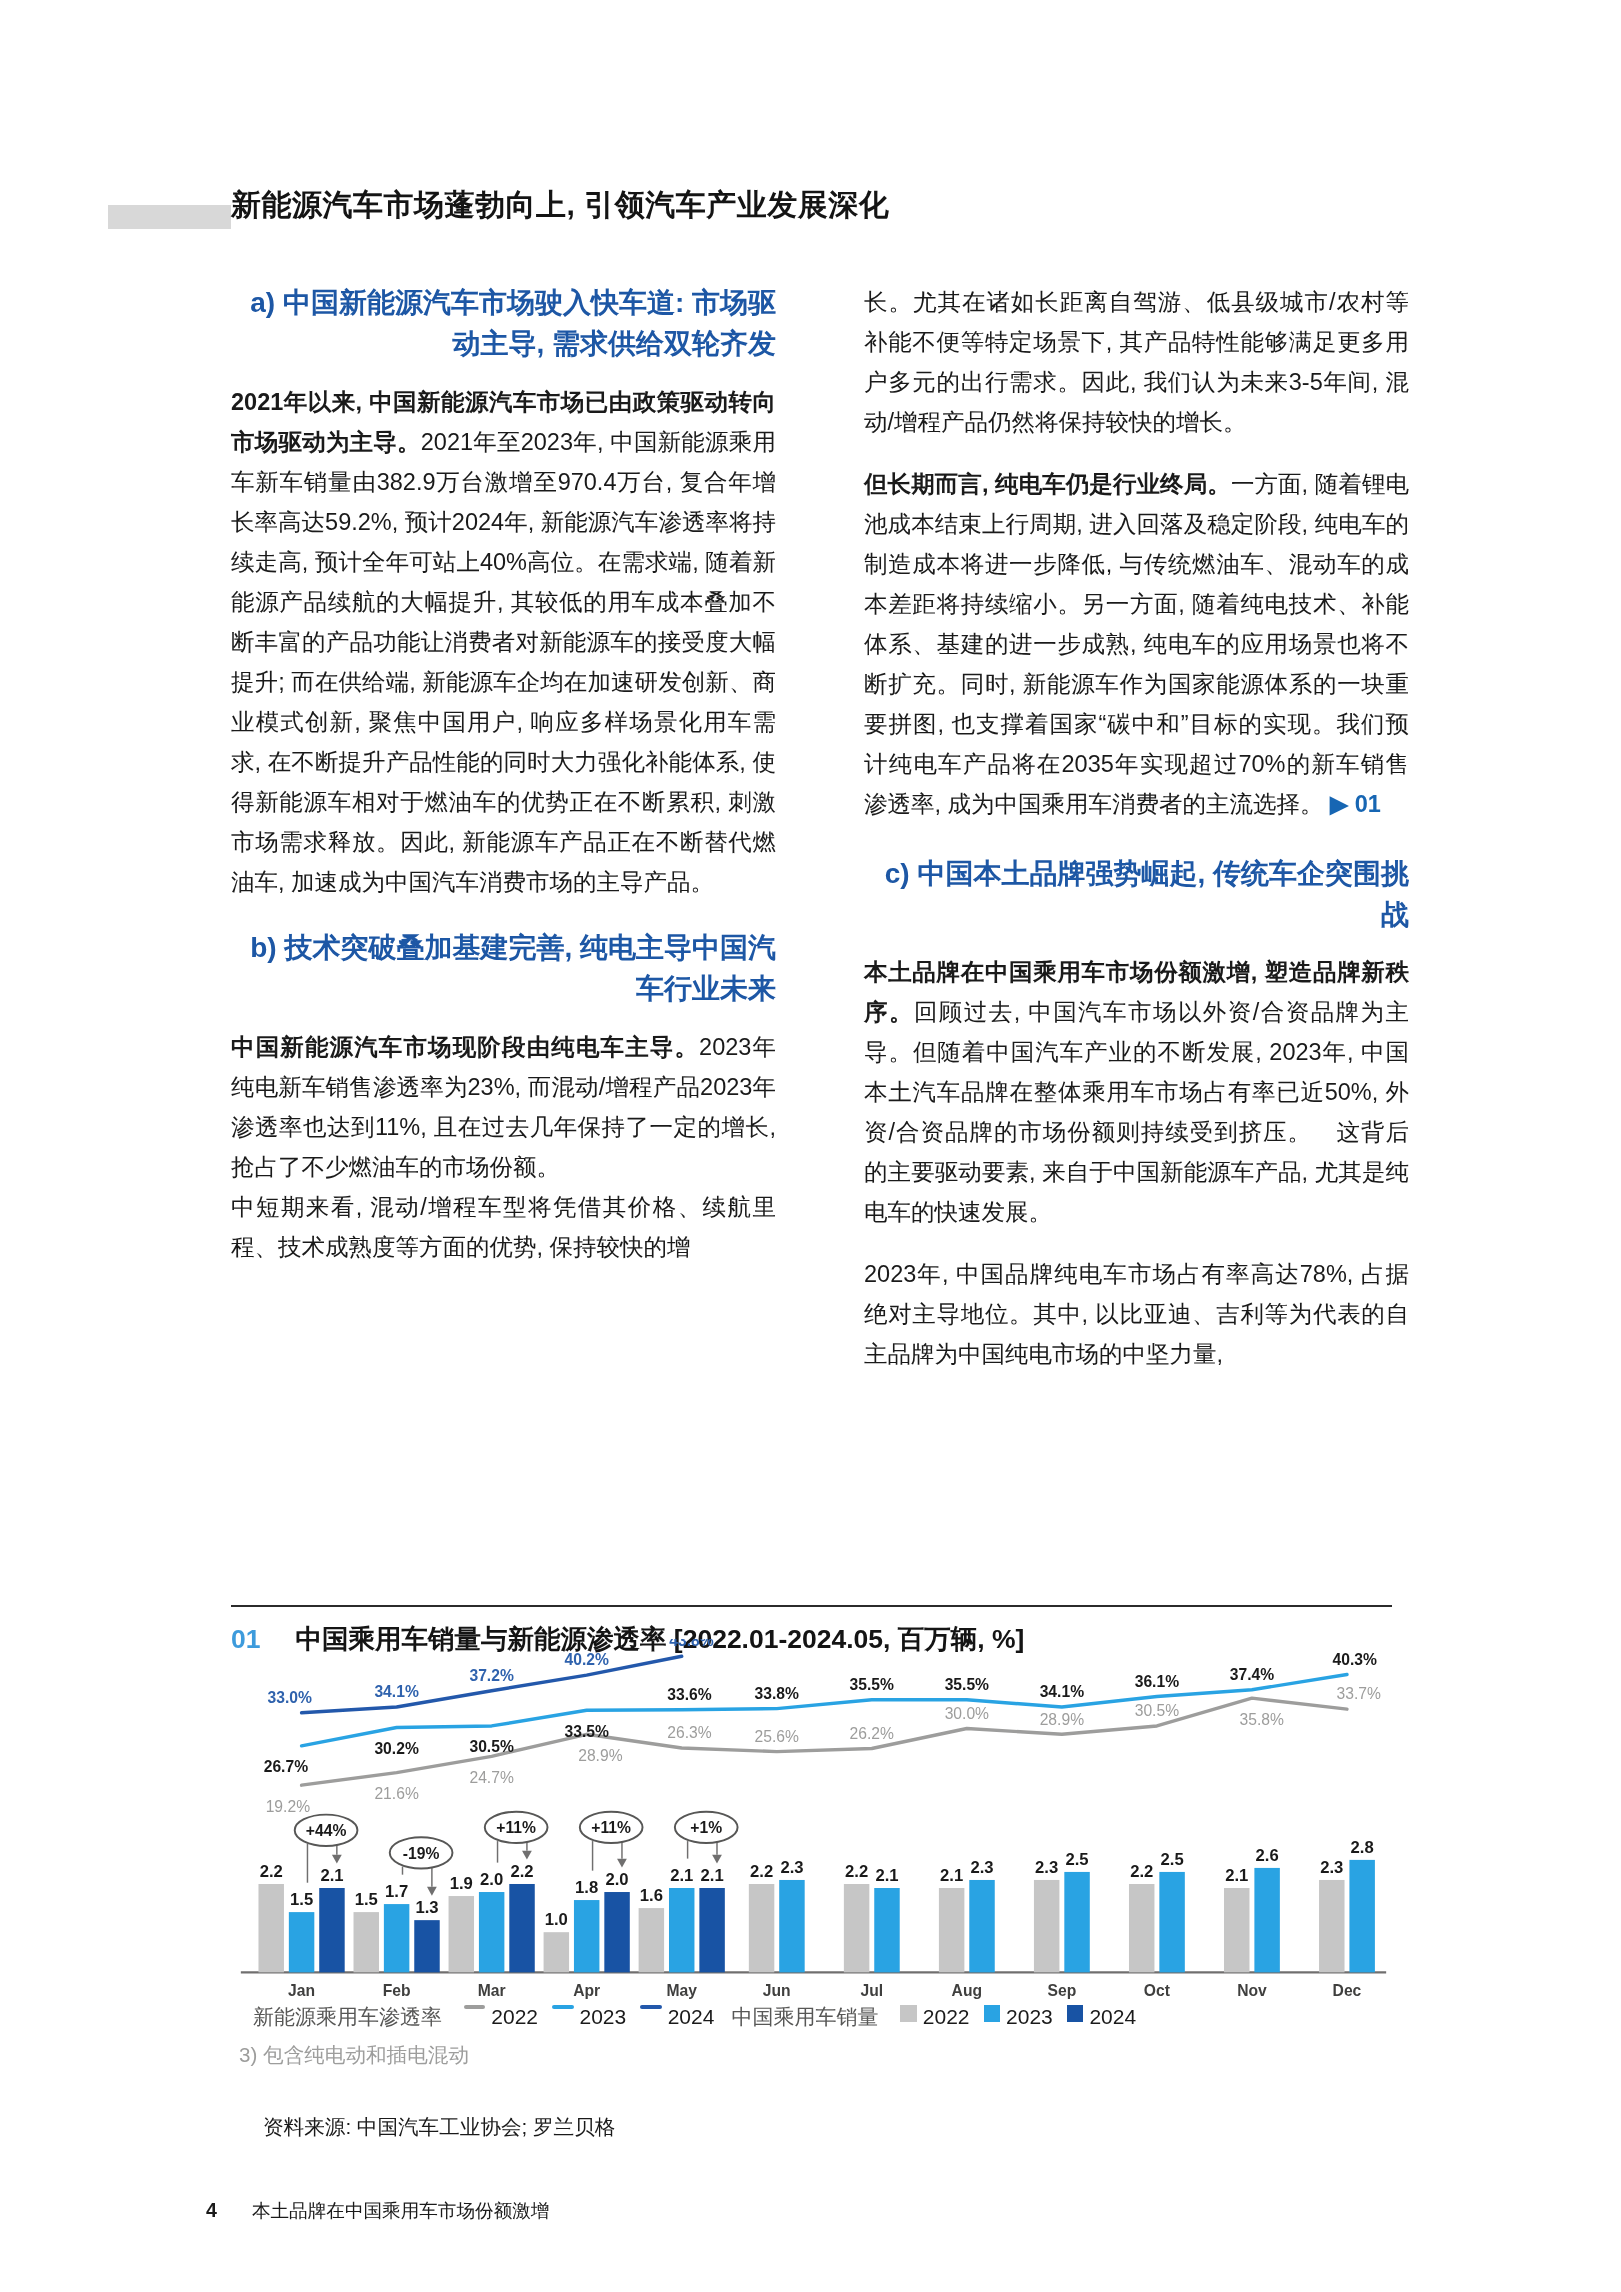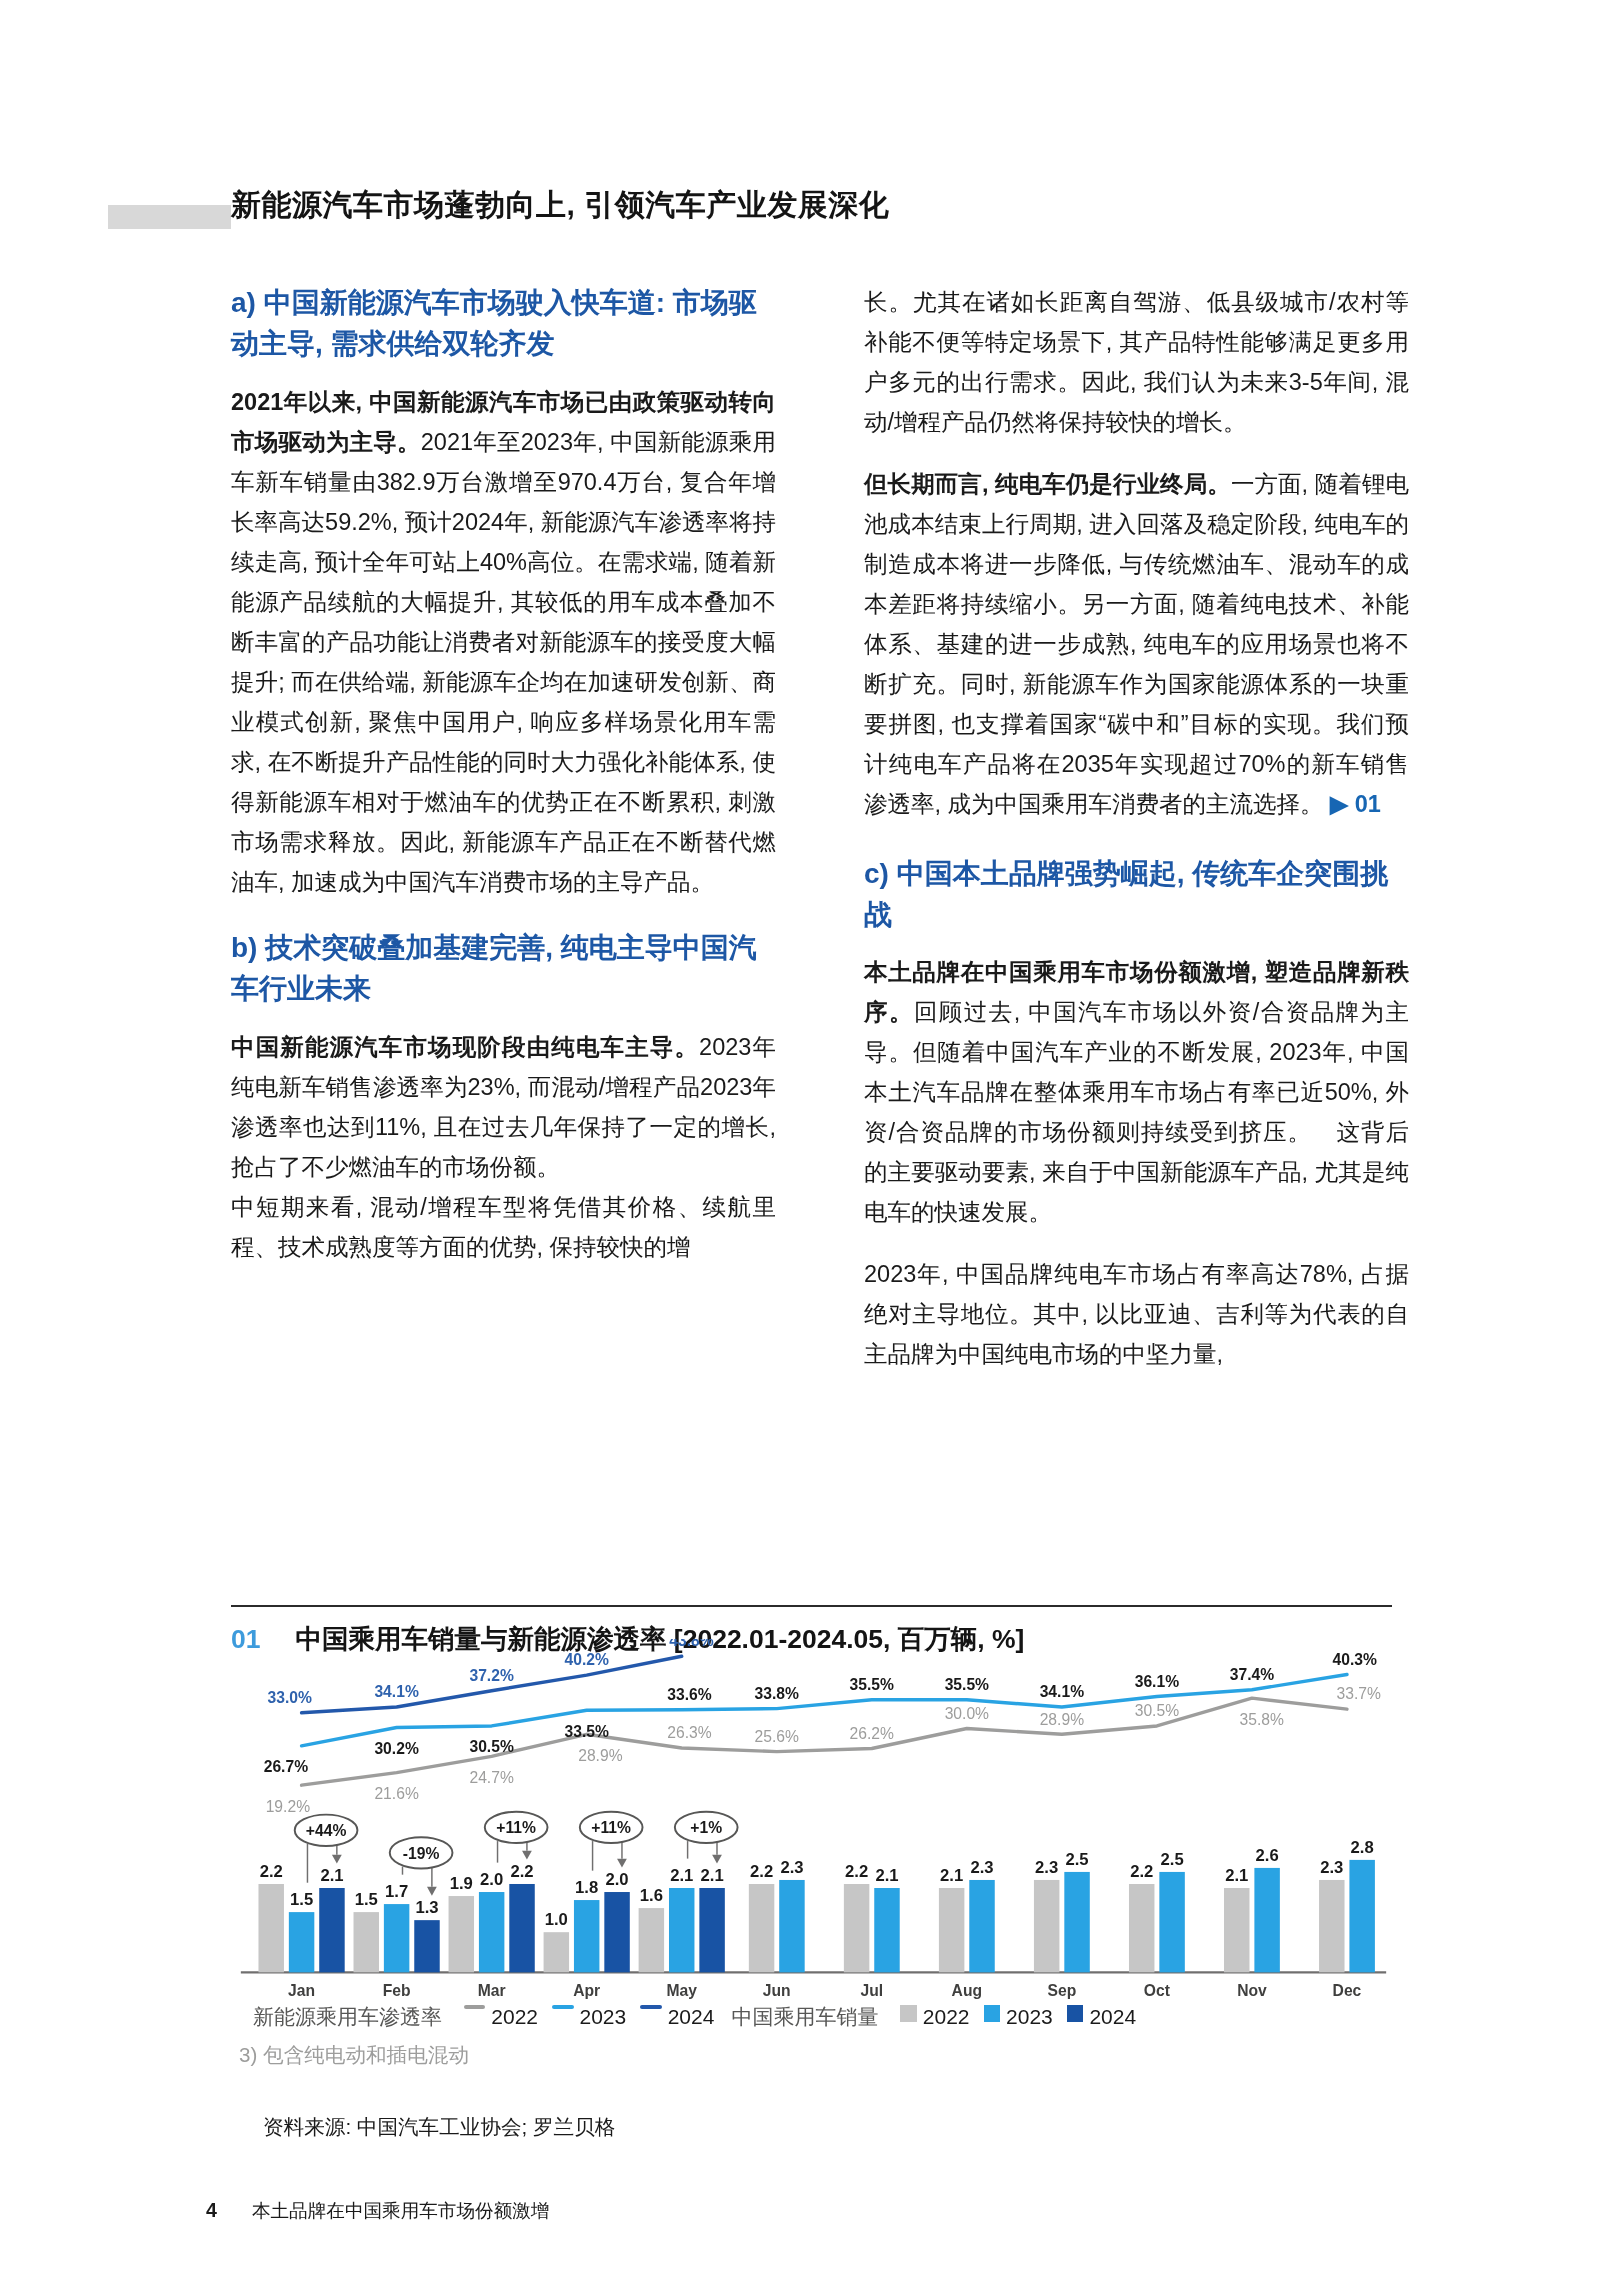--- a/index.html
+++ b/index.html
@@ -4,21 +4,21 @@
 <style>
   html,body{margin:0;padding:0;background:#ffffff;}
   .page{position:relative;width:1621px;height:2293px;background:#fff;
         font-family:"Liberation Sans",sans-serif;color:#1a1a1a;overflow:hidden;}
   .accent-bar{position:absolute;left:108px;top:205px;width:123px;height:23.5px;background:#d8d8d8;}
   h1.title{position:absolute;left:231px;top:185px;margin:0;font-size:30px;line-height:39px;
            font-weight:bold;color:#141414;letter-spacing:0.5px;}
   .col{position:absolute;width:545px;font-size:23.5px;line-height:40px;text-align:justify;}
   .col-left{left:231px;top:282px;}
   .col-right{left:864px;top:282px;}
-  h2.sec{font-size:28px;line-height:41px;color:#1d57a5;font-weight:bold;margin:0 0 17.6px 0;text-align:left;}
+  h2.sec{font-size:28px;line-height:41px;color:#1d57a5;font-weight:bold;margin:0 0 17.6px 0;text-align:right;}
   h2.sec-b{margin-top:25.5px;}
   h2.sec-c{margin-top:29px;}
   .col p{margin:0 0 21.6px 0;}
   .col p.tight{margin:0;}
   strong.lead{font-weight:bold;color:#1a1a1a;}
   .figref{color:#1766b3;font-weight:bold;white-space:nowrap;}
   .chart-rule{position:absolute;left:231px;top:1605px;width:1161px;border-top:2px solid #2b2b2b;}
   .chart-head{position:absolute;left:231px;top:1621px;font-size:26.5px;font-weight:bold;}
   .fig-num{color:#3d9bdc;margin-right:35px;}
   .chart-title{color:#141414;}

